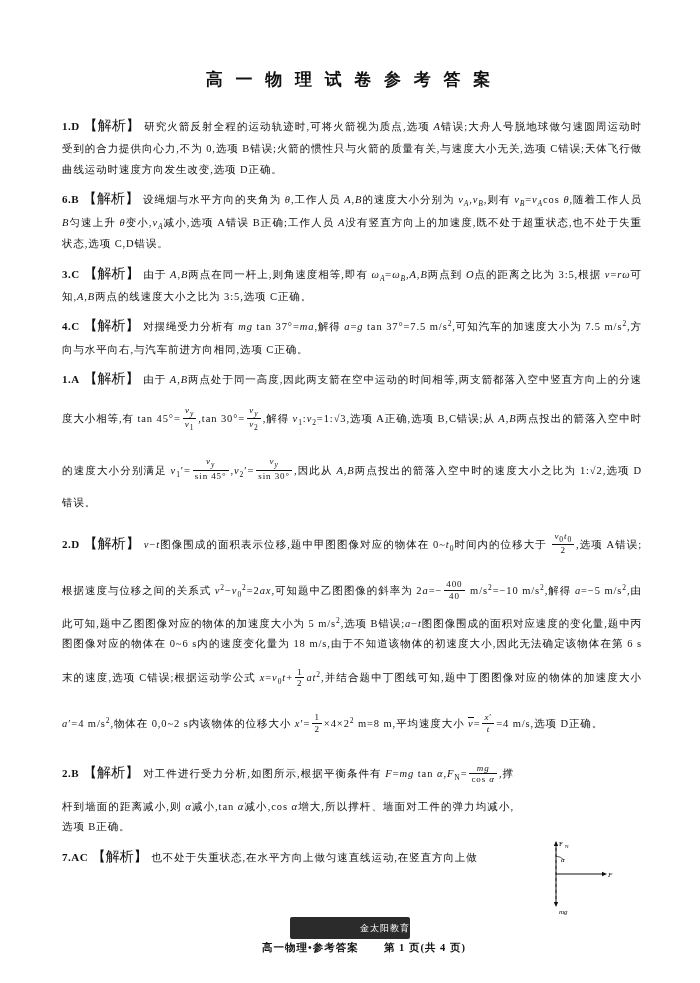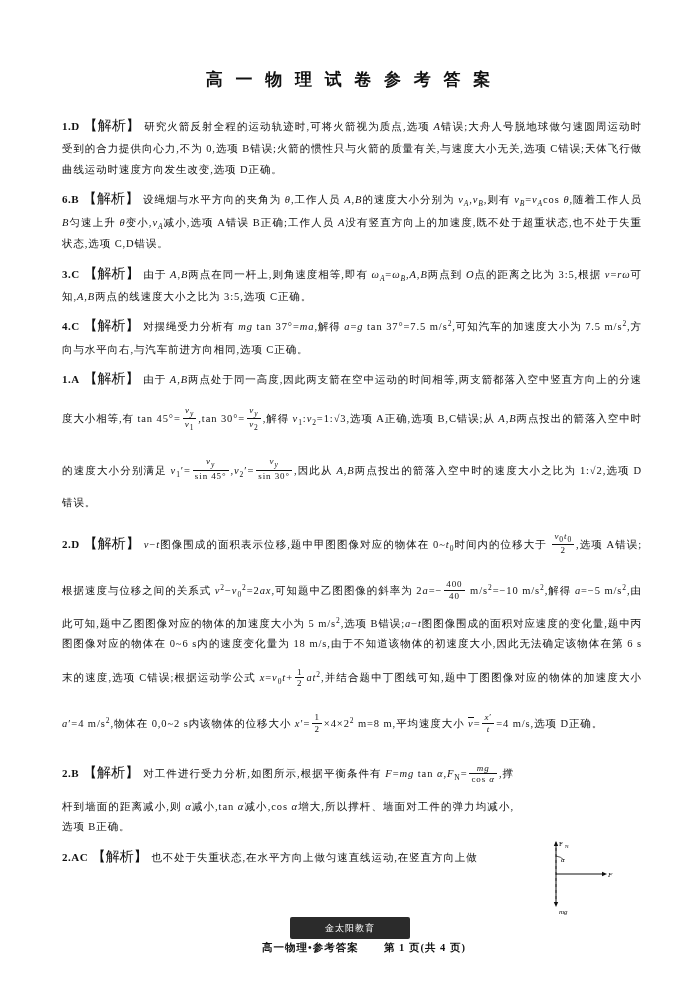--- a/index.html
+++ b/index.html
@@ -78,21 +78,21 @@
   }
   .footer .f-left{font-weight:bold;}
   .logo{
     position:absolute;
     left:50%;margin-left:-60px;bottom:44px;
     width:120px;height:22px;
     background:#2b2b2b;
     border-radius:2px;
   }
   .logo-text{
-    color:#fff;font-size:9px;line-height:22px;text-align:center;
+    color:#fff;font-size:9px;line-height:22px;text-align:right;
     letter-spacing:1px;
     font-family:"Liberation Sans", sans-serif;
   }
   .wrap7{position:relative;min-height:86px;}
   .p7text{width:452px;}
 </style>
 </head>
 <body>
 
 <div class="page">
@@ -155,21 +155,21 @@
         <path d="M30,18 A13,13 0 0,1 38,22" fill="none" stroke="#111" stroke-width="0.7"></path>
         <text x="33" y="8" font-size="7" font-family="Liberation Serif, serif">F</text>
         <text x="39" y="10" font-size="5" font-family="Liberation Serif, serif">N</text>
         <text x="35" y="24" font-size="7" font-style="italic" font-family="Liberation Serif, serif">α</text>
         <text x="82" y="39" font-size="7" font-style="italic" font-family="Liberation Serif, serif">F</text>
         <text x="33" y="76" font-size="7" font-style="italic" font-family="Liberation Serif, serif">mg</text>
       </svg>
     </div>
 
     <div class="ans">
-      <span class="num">2.AC</span>
+      <span class="num">7.AC</span>
       <span class="tag">【解析】</span>
       <span class="txt">也不处于失重状态,在水平方向上做匀速直线运动,在竖直方向上做</span>
     </div>
 
   </div>
 
   <div class="logo">
     <div class="logo-text">金太阳教育</div>
   </div>
 

